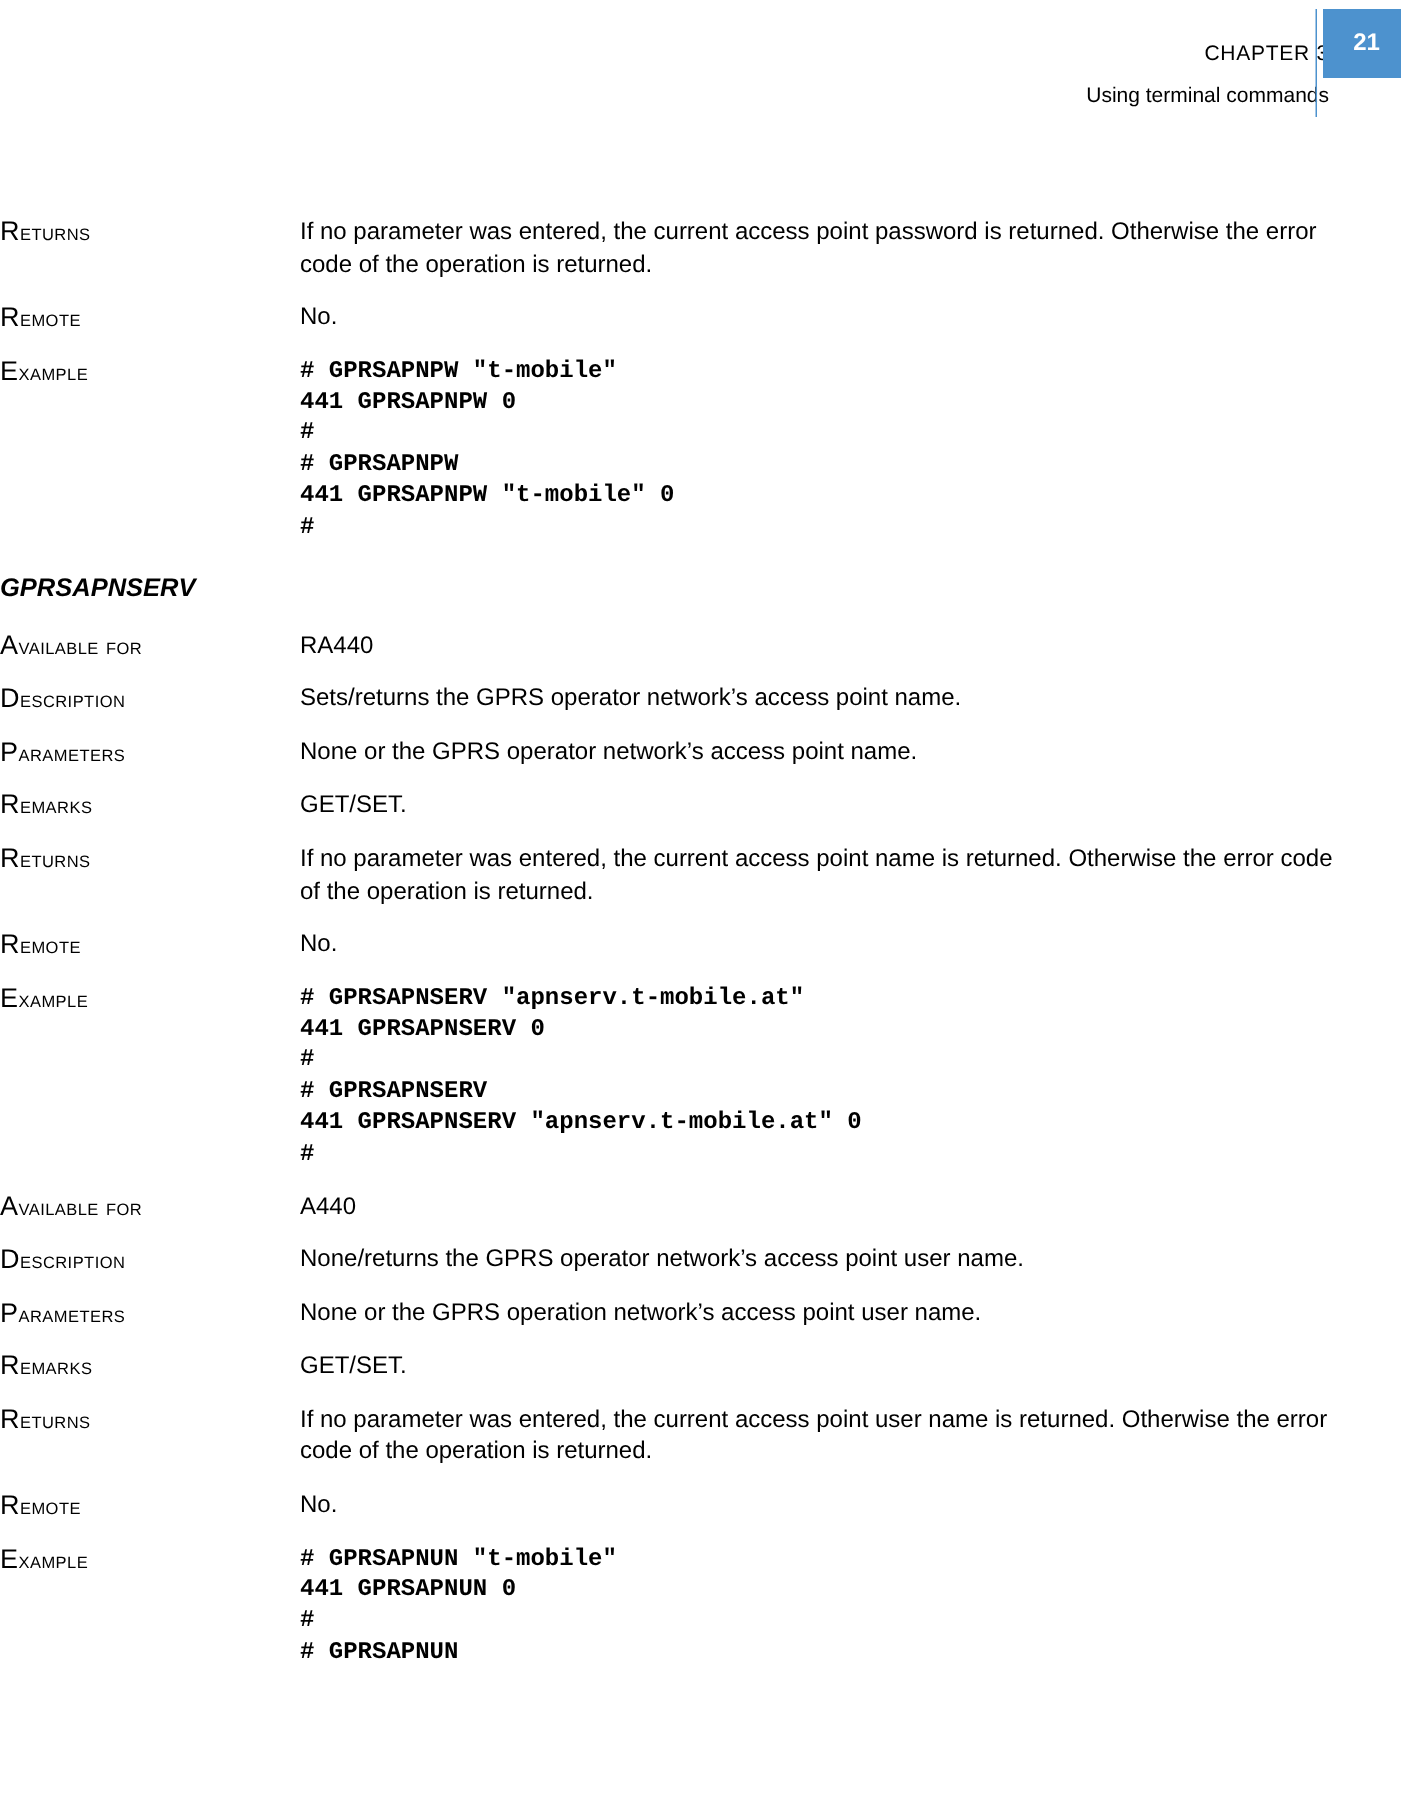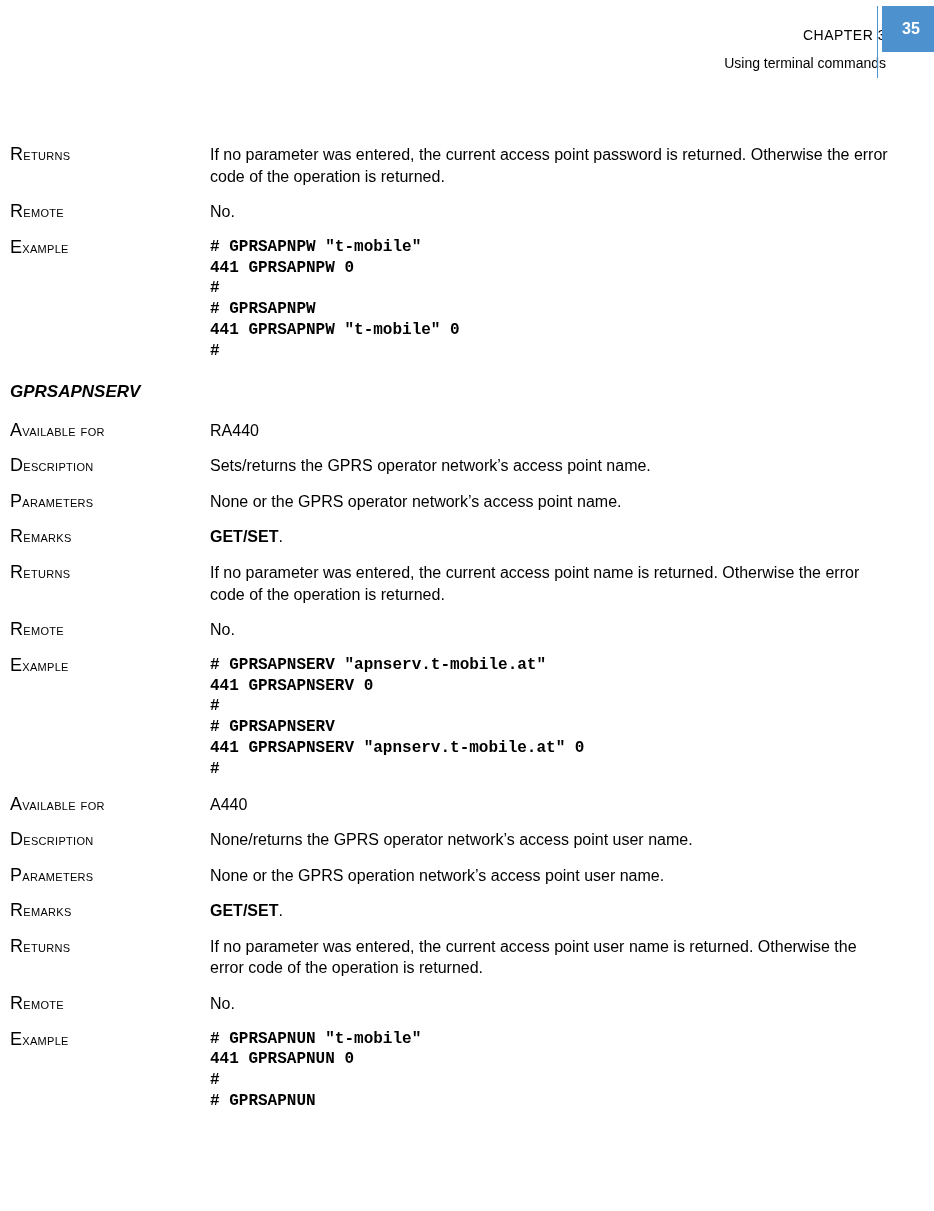--- a/index.html
+++ b/index.html
@@ -47,21 +47,21 @@
   }
   .header-divider {
     position: absolute;
     top: -18px;
     right: 56px;
     width: 1px;
     height: 72px;
     background: #4d92ce;
   }
   .content {
-    padding: 30px 40px 0 10px;
+    padding: 30px 40px 0 0;
   }
   .row {
     display: flex;
     margin-bottom: 14px;
   }
   .label {
     width: 200px;
     flex-shrink: 0;
     font-variant: small-caps;
     font-size: 16px;
@@ -81,29 +81,29 @@
     font-size: 16px;
     white-space: pre;
     line-height: 1.3;
   }
   .section-heading {
     font-weight: bold;
     font-style: italic;
     font-size: 17px;
     margin: 20px 0 18px 0;
   }
-  .bold { font-weight: bold; }
+  .bold { font-weight: normal; }
 </style>
 </head>
 <body>
 
 <div class="page-header">
   <div class="header-divider"></div>
   <div class="page-number-tab">
-    <span>35</span>
+    <span>21</span>
   </div>
   <div class="header-text">
     <div class="chapter-line">CHAPTER 3</div>
     <div class="subtitle-line">Using terminal commands</div>
   </div>
 </div>
 
 <div class="content" id="content">
     <div class="row">
       <div class="label">Returns</div>

